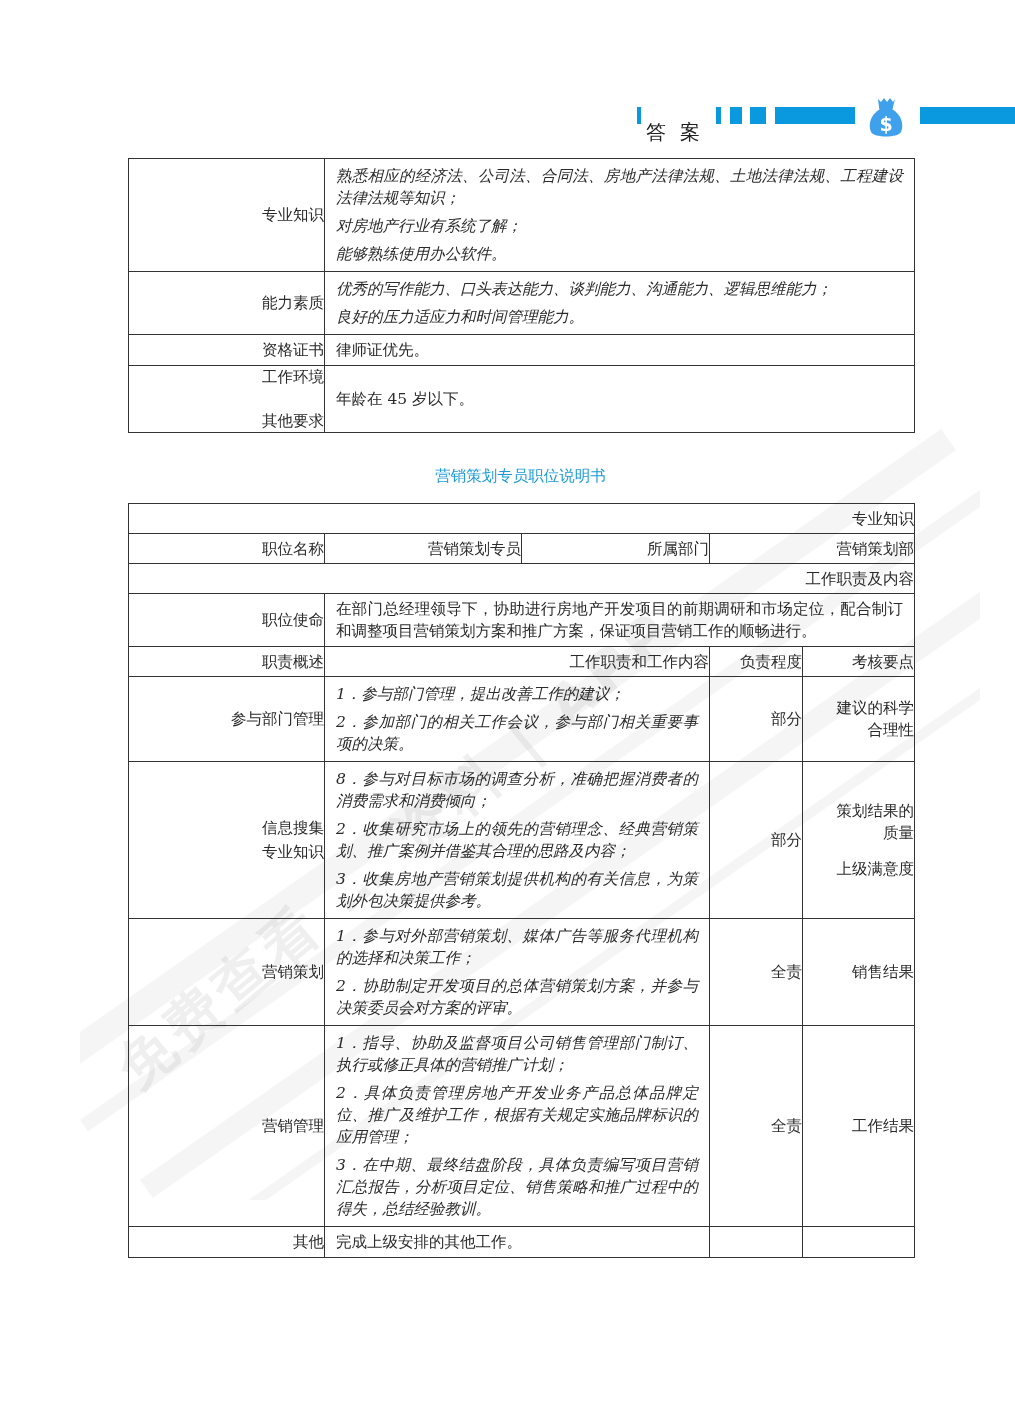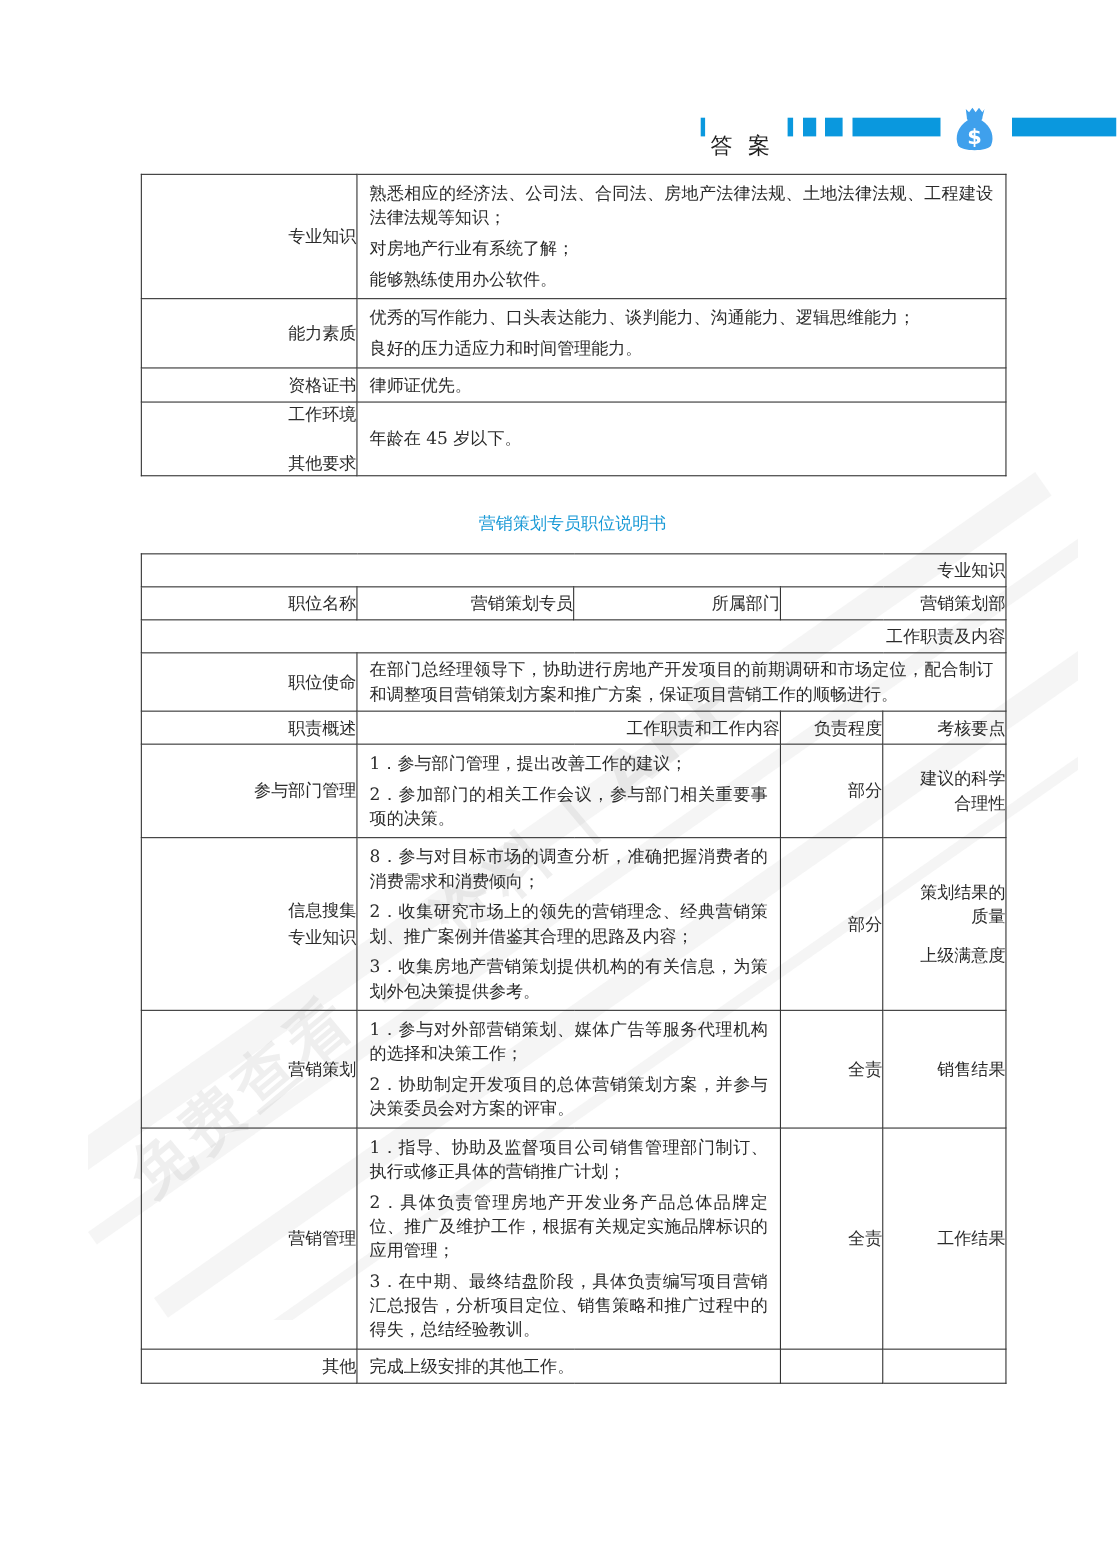--- a/index.html
+++ b/index.html
@@ -17,21 +17,21 @@
   .watermark { position: absolute; left: 80px; top: 420px; width: 900px; height: 780px; pointer-events: none; overflow: hidden; }
   .wm-stripe { position: absolute; background: rgba(200,200,200,0.18); transform: rotate(-35deg); transform-origin: left top; }
   .wm-text { position: absolute; left: 150px; top: 1030px; transform-origin: left bottom; transform: rotate(-40deg);
     font-size: 56px; font-weight: bold; color: rgba(180,180,180,0.22); white-space: nowrap;
     font-family: "DejaVu Sans", sans-serif; letter-spacing: 6px; }
 
   table { border-collapse: collapse; position: absolute; left: 128px; table-layout: fixed; }
   td { border: 1px solid #333; font-size: 15.5px; line-height: 22px; vertical-align: middle; padding: 0; }
   td.center { text-align: right; padding-left: 30px; }
   td.text { padding: 4px 11px 4px 11px; text-align: justify; }
-  .p { margin: 2px 0 6px 0; }
+  .p { margin: 2px 0 6px 0; font-style: italic; }
   .p:last-child { margin-bottom: 2px; }
 
   #t1 { top: 158px; width: 786px; }
   #t2 { top: 503px; width: 786px; }
 
   .doc-title { position: absolute; top: 466px; left: 0; width: 1041px; text-align: center; color: #1a9ad6; font-size: 15.5px;
     font-family: "DejaVu Sans", "Liberation Sans", sans-serif; }
 </style>
 </head>
 <body>

